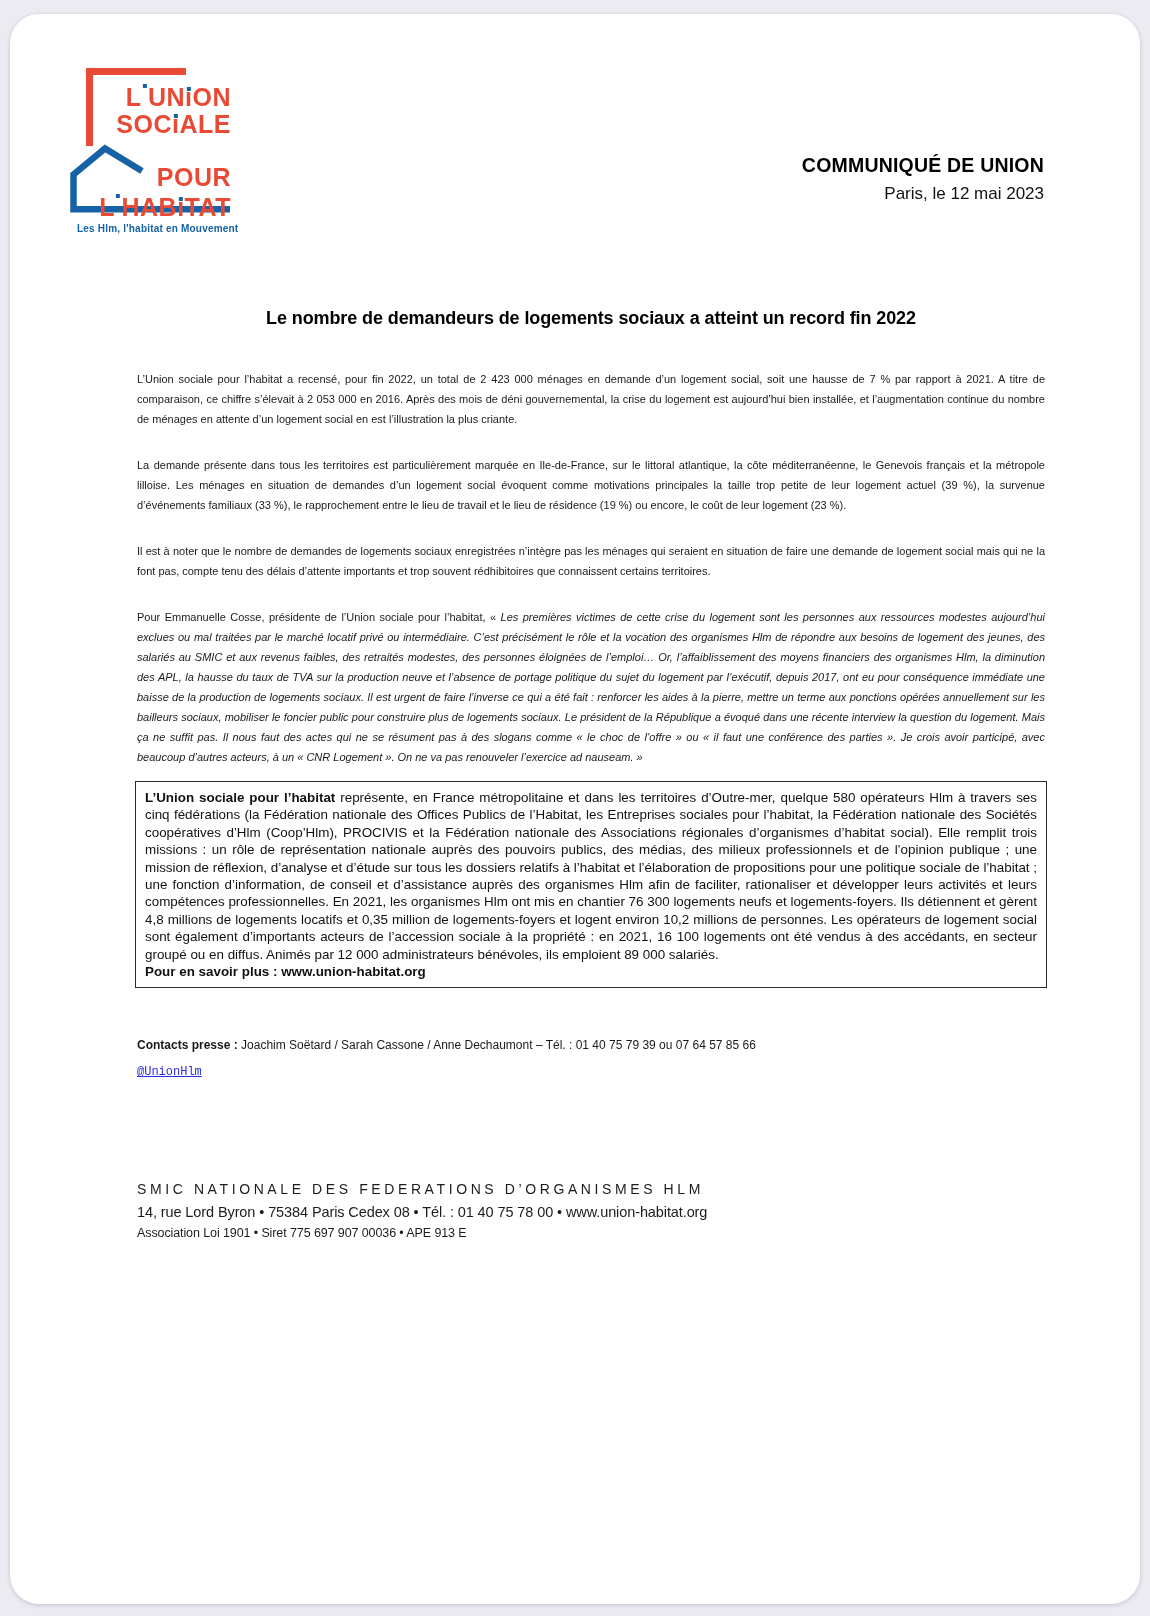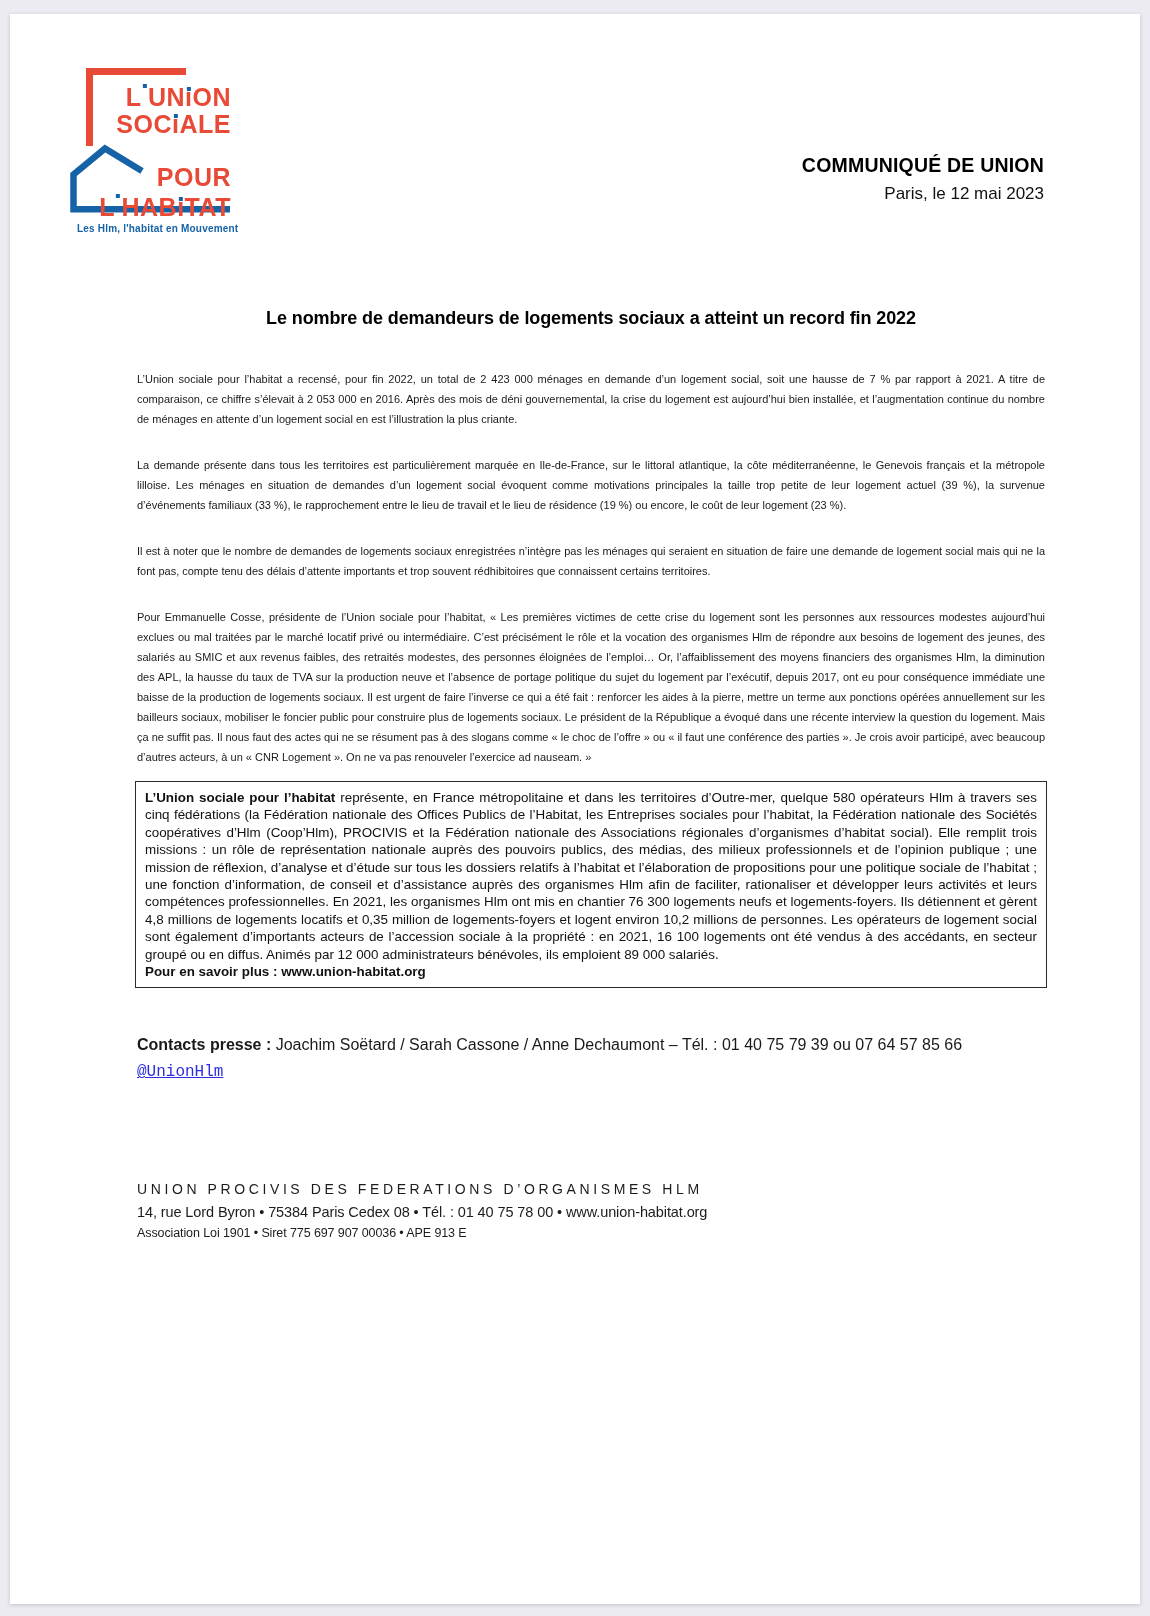--- a/index.html
+++ b/index.html
@@ -16,20 +16,21 @@
     color:var(--ink);
   }
   .page{
     width:1130px;
     min-height:1590px;
     margin:14px 10px 12px 10px;
     background:#ffffff;
     box-shadow:0 1px 4px rgba(50,50,90,.22);
     padding-bottom:40px;
     overflow:hidden;
+    border-radius:29px;
   }
   
   .header-row{
     display:flex;
     justify-content:space-between;
     align-items:flex-start;
     padding:44px 96px 0 55px;
   }
   .logo{position:relative;width:182px;height:178px;flex:0 0 auto;}
   .logo svg{position:absolute;left:0;top:0;}
@@ -73,35 +74,35 @@
     color:#000;
   }
   p.body-p{
     margin-top:26px;
     font-size:11px;
     line-height:20px;
     text-align:justify;
     color:var(--ink);
   }
   p.body-p:first-of-type{margin-top:40px;}
-  .quote-italic{}
+  .quote-italic{font-style:italic;}
   
   .info-box{
     margin:14px -2px 0 -2px;
     border:1.6px solid #2b2b2b;
     padding:7px 9px 7px 9px;
     font-size:13.4px;
     line-height:17.4px;
     text-align:justify;
     color:#111;
   }
   .info-box .lead{font-weight:bold;}
   .info-box .more{font-weight:bold;text-align:left;}
   
-  .contacts{margin-top:44px;font-size:16px;line-height:26px;}
+  .contacts{margin-top:44px;font-size:12px;line-height:26px;}
   .contacts .lbl{font-weight:bold;}
   .contacts a{
     color:var(--link);
     text-decoration:underline;
     cursor:pointer;
     font-family:Liberation Mono, monospace;
   }
   
   .footer{margin-top:96px;color:#1c1c1c;}
   .f1{font-size:14px;letter-spacing:3.6px;}
@@ -149,19 +150,19 @@
       <p><span class="lead">L’Union sociale pour l’habitat</span><span> représente, en France métropolitaine et dans les territoires d’Outre-mer, quelque 580 opérateurs Hlm à travers ses cinq fédérations (la Fédération nationale des Offices Publics de l’Habitat, les Entreprises sociales pour l’habitat, la Fédération nationale des Sociétés coopératives d’Hlm (Coop’Hlm), PROCIVIS et la Fédération nationale des Associations régionales d’organismes d’habitat social). Elle remplit trois missions : un rôle de représentation nationale auprès des pouvoirs publics, des médias, des milieux professionnels et de l’opinion publique ; une mission de réflexion, d’analyse et d’étude sur tous les dossiers relatifs à l’habitat et l’élaboration de propositions pour une politique sociale de l’habitat ; une fonction d’information, de conseil et d’assistance auprès des organismes Hlm afin de faciliter, rationaliser et développer leurs activités et leurs compétences professionnelles. En 2021, les organismes Hlm ont mis en chantier 76 300 logements neufs et logements-foyers. Ils détiennent et gèrent 4,8 millions de logements locatifs et 0,35 million de logements-foyers et logent environ 10,2 millions de personnes. Les opérateurs de logement social sont également d’importants acteurs de l’accession sociale à la propriété : en 2021, 16 100 logements ont été vendus à des accédants, en secteur groupé ou en diffus. Animés par 12 000 administrateurs bénévoles, ils emploient 89 000 salariés.</span></p>
       <p class="more">Pour en savoir plus : www.union-habitat.org</p>
     </div>
 
     <div class="contacts">
       <div><span class="lbl">Contacts presse : </span><span>Joachim Soëtard / Sarah Cassone / Anne Dechaumont – Tél. : 01 40 75 79 39 ou 07 64 57 85 66</span></div>
       <div><a>@UnionHlm</a></div>
     </div>
 
     <div class="footer">
-      <div class="f1">UNION PROCIVIS DES FEDERATIONS D’ORGANISMES HLM</div>
+      <div class="f1">SMIC NATIONALE DES FEDERATIONS D’ORGANISMES HLM</div>
       <div class="f2">14, rue Lord Byron • 75384 Paris Cedex 08 • Tél. : 01 40 75 78 00 • www.union-habitat.org</div>
       <div class="f3">Association Loi 1901 • Siret 775 697 907 00036 • APE 913 E</div>
     </div>
 
   </div>
 </div>
 
 </body></html>

